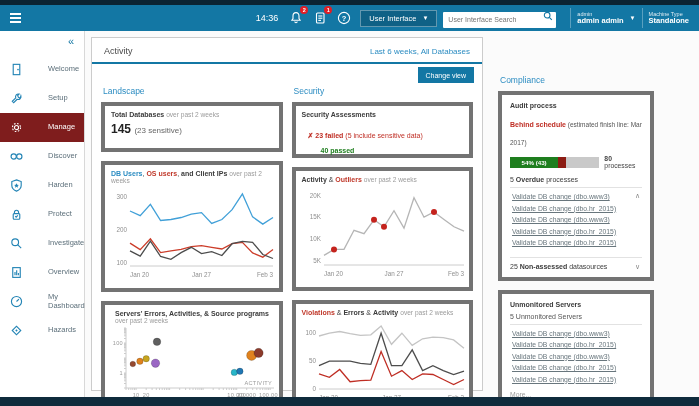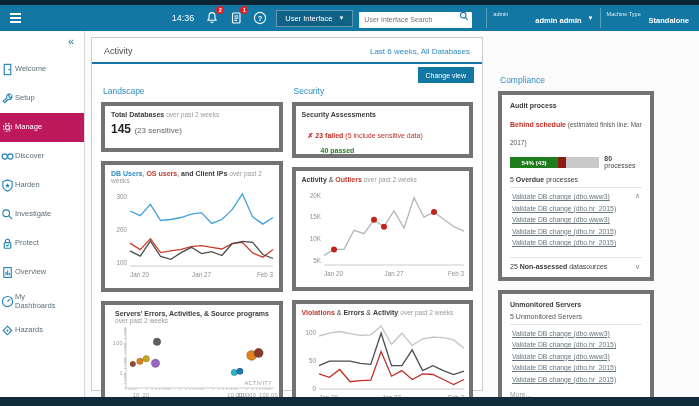--- a/index.html
+++ b/index.html
@@ -19,29 +19,29 @@
   .tb-dd{background:rgba(0,0,0,.18);border:1px solid rgba(255,255,255,.35);font-size:7.5px;
          padding:3px 8px;display:flex;align-items:center;gap:6px;margin-right:6px;cursor:pointer;}
   .tb-search{position:relative;margin-right:8px;}
   .tb-search input{width:92px;height:16px;border:none;border-radius:1px;font-size:7px;
                    padding:0 16px 0 5px;font-family:"Liberation Sans",sans-serif;color:#333;}
   .tb-search svg{position:absolute;right:3px;top:3px;}
   .tb-sep{width:1px;height:20px;background:rgba(255,255,255,.3);margin:0 6px;}
   .tb-user{display:flex;align-items:center;gap:6px;cursor:pointer;}
   .tb-2l{line-height:1.15;}
   .tb-2l .s{font-size:5.5px;opacity:.85;}
-  .tb-2l .b{font-size:7.5px;font-weight:bold;margin-left:42px;}
+  .tb-2l .b{font-size:7.5px;font-weight:bold;}
   .chev{font-size:6px;}
   .sidebar{position:absolute;top:31px;left:0;bottom:9px;width:84px;background:#fff;
            border-right:1px solid #d8d8d8;}
   .collapse{height:20px;text-align:right;padding:4px 10px 0 0;color:#1377a4;font-size:11px;cursor:pointer;}
-  .nav-item{height:29px;display:flex;align-items:center;gap:0;cursor:pointer;color:#5c6f7a;}
+  .nav-item{height:29px;display:flex;align-items:center;gap:24px;padding-left:9px;cursor:pointer;color:#5c6f7a;}
   .nav-item .nlab{font-size:7.5px;line-height:1.1;width:52px;}
   .nav-item svg{stroke:#2384b5;fill:none;stroke-width:1.2;flex:none;}
-  .nav-item.active{background:#be185d;color:#fff;}
+  .nav-item.active{background:#7f1d1d;color:#fff;}
   .nav-item.active svg{stroke:#fff;}
   .content{position:absolute;top:31px;left:85px;right:0;bottom:9px;background:#fbfbfb;}
   .panel{position:absolute;left:6px;top:6px;width:392px;bottom:6px;background:#fff;border:1px solid #cccccc;box-sizing:border-box;}
   .panel-head{display:flex;justify-content:space-between;align-items:baseline;padding:8px 12px 0 12px;}
   .tab{font-size:9px;color:#4a4a4a;cursor:pointer;}
   .filter-link{font-size:8px;color:#2d8dc2;cursor:pointer;}
   .rule{border-bottom:2px solid #1377a4;margin-top:6px;}
   .btn-row{display:flex;justify-content:flex-end;padding:3px 8px 0 8px;height:16px;}
   .btn{background:#1377a4;color:#fff;font-size:7px;padding:3px 8px;border:none;cursor:pointer;
        font-family:"Liberation Sans",sans-serif;}
@@ -183,32 +183,32 @@
   </div>
   <div class="nav-item">
     <svg width="15" height="15" viewBox="0 0 16 16">
       <path d="M8 2l5 1.8V8c0 2.8-2 4.8-5 6-3-1.2-5-3.2-5-6V3.8z"></path>
       <polygon points="8,5.6 8.8,7.2 10.5,7.4 9.2,8.6 9.6,10.3 8,9.4 6.4,10.3 6.8,8.6 5.5,7.4 7.2,7.2" fill="#2384b5" stroke="none"></polygon>
       </svg>
     <span class="nlab">Harden</span>
   </div>
   <div class="nav-item">
     <svg width="15" height="15" viewBox="0 0 16 16">
-      <circle cx="6.6" cy="6.6" r="3.6"></circle>
-        <line x1="9.4" y1="9.4" x2="13" y2="13"></line>
-      </svg>
-    <span class="nlab">Investigate</span>
-  </div>
-  <div class="nav-item">
-    <svg width="15" height="15" viewBox="0 0 16 16">
       <rect x="4.5" y="7" width="7" height="6" rx="1"></rect>
         <path d="M5.8 7V5.6a2.2 2.2 0 0 1 4.4 0V7"></path>
       <polyline points="6.6,9.8 7.6,10.8 9.4,8.9"></polyline>
       </svg>
     <span class="nlab">Protect</span>
+  </div>
+  <div class="nav-item">
+    <svg width="15" height="15" viewBox="0 0 16 16">
+      <circle cx="6.6" cy="6.6" r="3.6"></circle>
+        <line x1="9.4" y1="9.4" x2="13" y2="13"></line>
+      </svg>
+    <span class="nlab">Investigate</span>
   </div>
   <div class="nav-item">
     <svg width="15" height="15" viewBox="0 0 16 16">
       <rect x="4" y="2.8" width="8" height="10.4"></rect>
         <line x1="6.4" y1="11" x2="6.4" y2="7.4"></line>
       <line x1="8.2" y1="11" x2="8.2" y2="5.6"></line>
         <line x1="10" y1="11" x2="10" y2="8.6"></line>
       </svg>
     <span class="nlab">Overview</span>
   </div>

